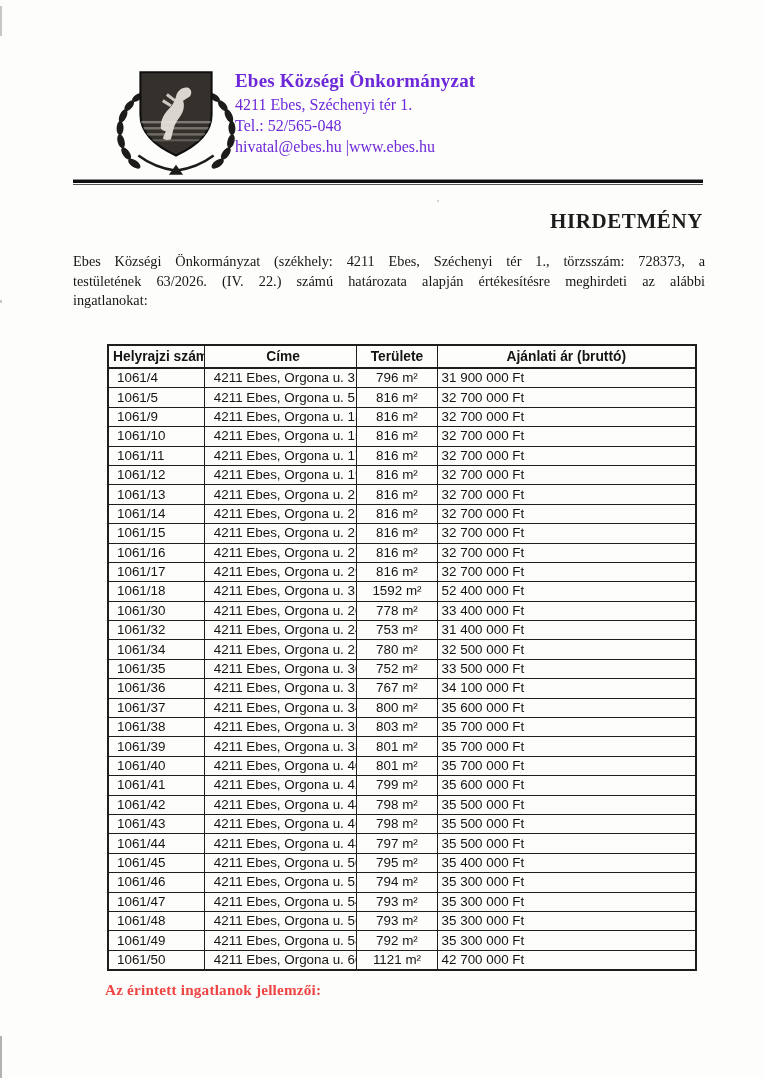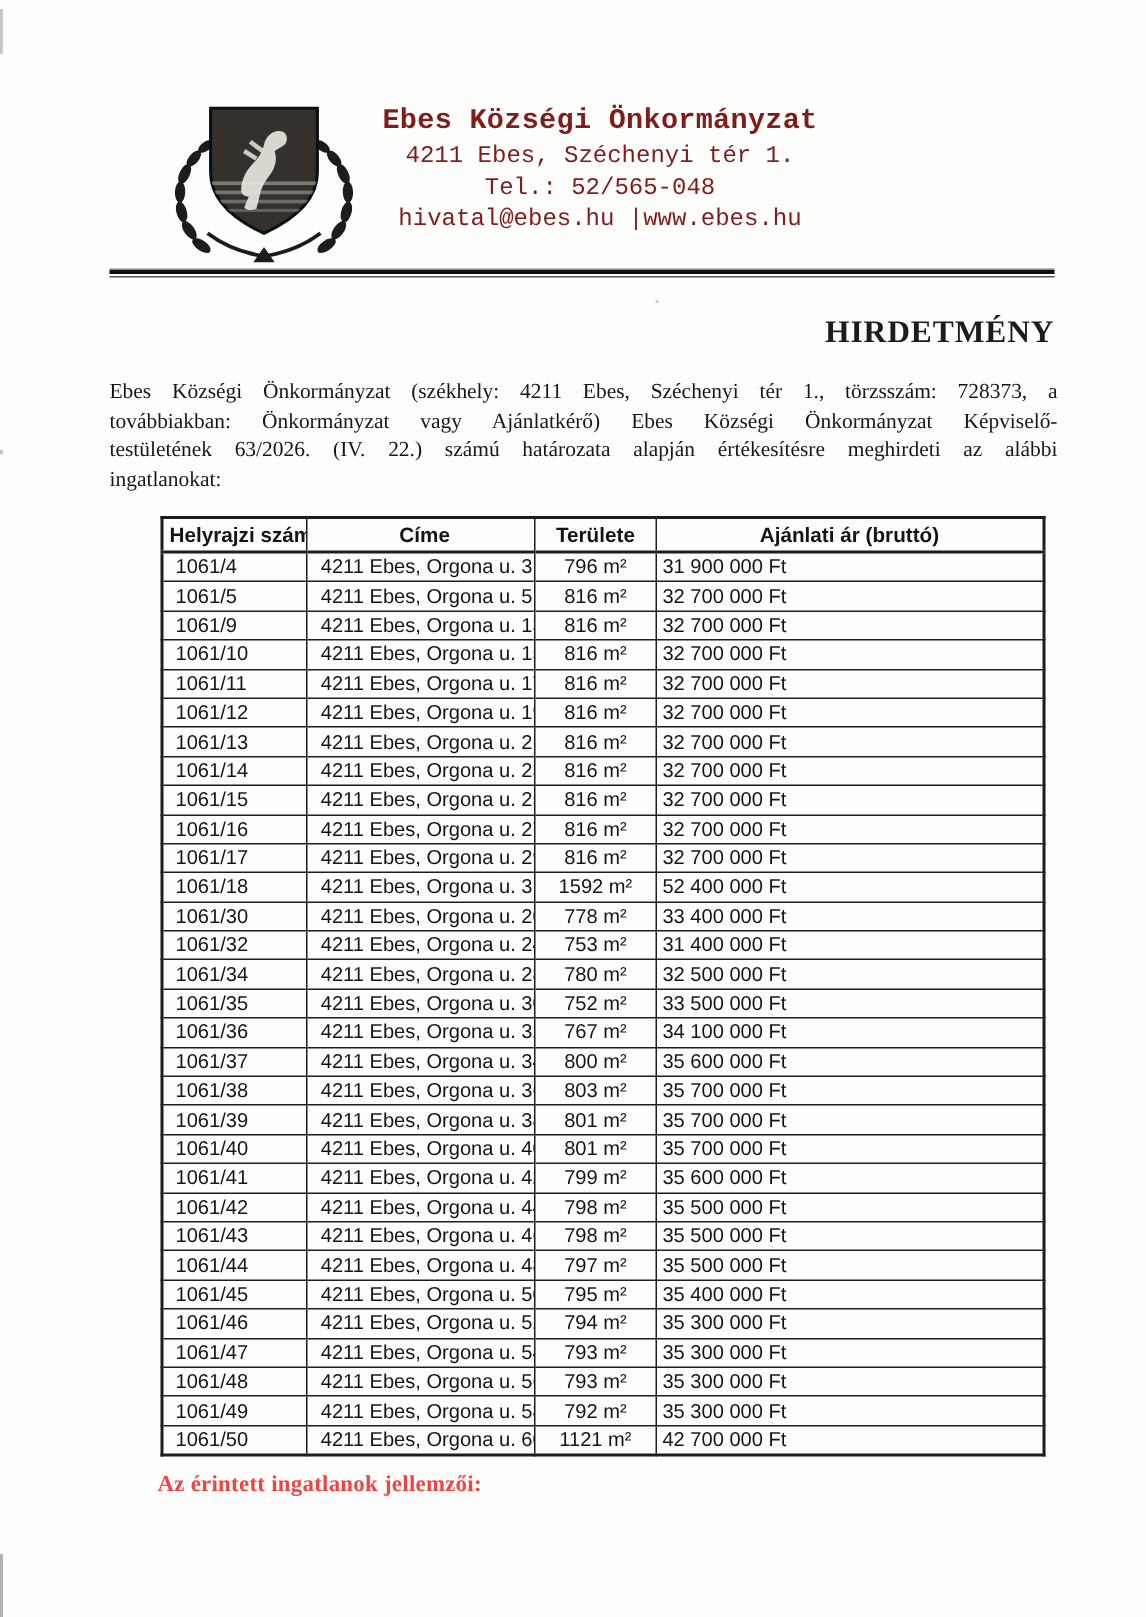--- a/index.html
+++ b/index.html
@@ -14,21 +14,21 @@
     margin:0 auto;
     background:var(--paper);
     font-family:"Liberation Serif", serif;
     color:var(--ink);
     overflow:hidden;
   }
   
   .logo{position:absolute;left:116px;top:70px;width:120px;height:106px;}
   .letterhead-text{
     position:absolute;left:235px;top:70px;width:330px;
-    text-align:center;line-height:21px;font-size:16px;color:#7f1d1d;font-family:Liberation Mono, monospace;
+    text-align:left;line-height:21px;font-size:16px;color:#6d28d9;
   }
   .org-name{font-size:19px;font-weight:bold;letter-spacing:.2px;margin-bottom:3px;}
   .rule{position:absolute;left:73px;top:179px;width:630px;height:6px;
     background:linear-gradient(to bottom,#8a8a8a 0 1px,#101010 1px 4px,#fdfdfb 4px 5px,#555 5px 6px);}
   
   .doc-title{
     position:absolute;left:73px;top:209px;width:630px;
     text-align:right;font-size:21px;font-weight:bold;letter-spacing:.6px;margin:0;
   }
   
@@ -124,21 +124,20 @@
     </div>
   </div>
 
   <div class="rule"></div>
 
   <h1 class="doc-title">HIRDETMÉNY</h1>
 
   <div class="intro">
 
   <div class="intro-line">Ebes Községi Önkormányzat (székhely: 4211 Ebes, Széchenyi tér 1., törzsszám: 728373, a</div>
-      <div class="intro-line">továbbiakban: Önkormányzat vagy Ajánlatkérő) Ebes Községi Önkormányzat Képviselő-</div>
       <div class="intro-line">testületének 63/2026. (IV. 22.) számú határozata alapján értékesítésre meghirdeti az alábbi</div>
       <div class="intro-line">ingatlanokat:</div>
     </div>
 
   <table class="prop-table">
     <colgroup>
       <col class="col-hrsz">
         <col class="col-cim">
         <col class="col-ter">
         <col class="col-ar">

